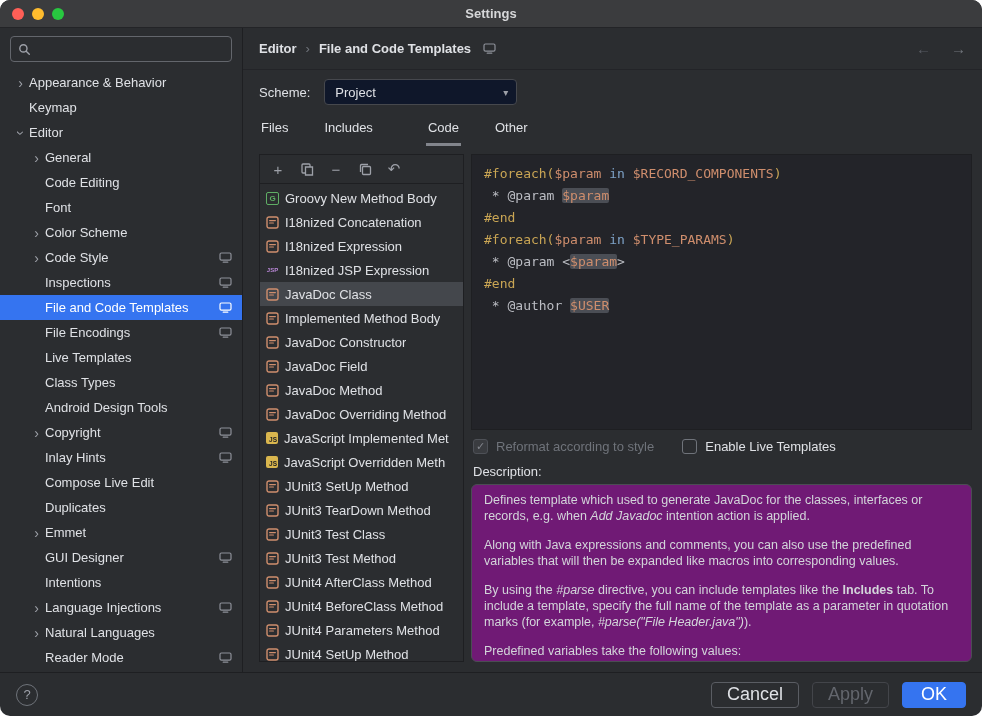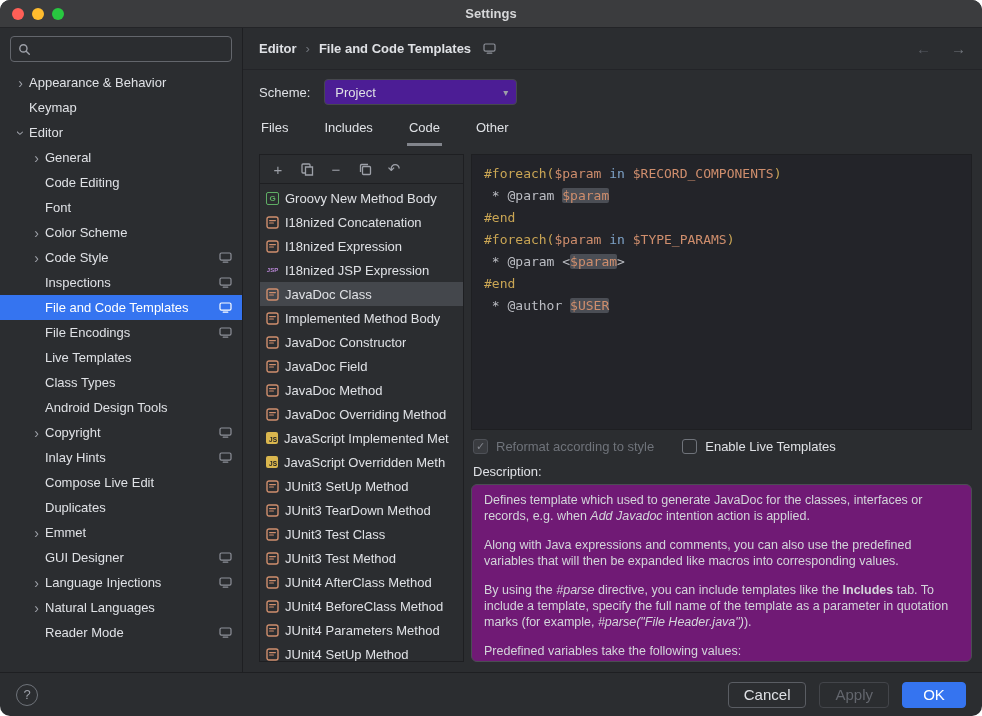--- a/index.html
+++ b/index.html
@@ -43,27 +43,27 @@
   .header-row{height:42px;box-sizing:border-box;display:flex;align-items:center;padding:0 16px;
               border-bottom:1px solid #232428;}
   .crumbs{display:flex;align-items:center;gap:9px;font-weight:700;}
   .crumb-sep{color:#6f737a;font-weight:400;}
   .crumbs .screen-icon{margin-left:3px;}
   .nav-arrows{margin-left:auto;display:flex;gap:20px;font-size:15px;}
   .nav-arrow{color:#595c63;}
   .nav-arrow.fwd{color:#71757c;}
 
   .scheme-row{display:flex;align-items:center;padding:9px 16px 7px;gap:14px;}
-  .combo{width:193px;height:26px;box-sizing:border-box;background:#4c1d95;border:1px solid #46484d;
+  .combo{width:193px;height:26px;box-sizing:border-box;background:#0f172a;border:1px solid #46484d;
          border-radius:4px;display:flex;align-items:center;padding:0 8px 0 10px;}
   .combo-chevron{margin-left:auto;color:#9da0a8;font-size:10px;}
 
   .tabs{display:flex;padding:0 16px;gap:32px;height:34px;align-items:stretch;}
   .tab{display:flex;align-items:center;padding:0 2px;border-bottom:3px solid transparent;color:#dfe1e5;}
-  .tab.selected{border-bottom-color:#82858c;}
+  .tab.selected{border-bottom-color:#82858c;margin-left:19px;}
 
   .panes{flex:1;display:flex;margin:8px 10px 10px 16px;gap:7px;min-height:0;}
   .list-panel{width:205px;min-width:205px;box-sizing:border-box;border:1px solid #1e1f22;
               display:flex;flex-direction:column;overflow:hidden;}
   .list-toolbar{height:28px;flex:none;display:flex;align-items:center;gap:13px;padding:0 10px;
                 border-bottom:1px solid #1e1f22;}
   .tool-btn{color:#9da0a8;font-size:15px;width:16px;height:16px;display:inline-flex;
             align-items:center;justify-content:center;}
   .tlist{flex:1;overflow:hidden;padding-top:2px;}
   .list-item{height:24px;display:flex;align-items:center;gap:6px;padding:0 6px;white-space:nowrap;}
@@ -103,21 +103,21 @@
   .desc-i{font-style:italic;}
   .desc-b{font-weight:700;}
 
   
   .footer{height:44px;box-sizing:border-box;border-top:1px solid #1e1f22;display:flex;align-items:center;
           padding:0 16px;}
   .help-btn{width:22px;height:22px;box-sizing:border-box;border:1px solid #6f737a;border-radius:50%;
             display:flex;align-items:center;justify-content:center;color:#9da0a8;font-size:13px;}
   .footer-btns{margin-left:auto;display:flex;gap:13px;}
   .btn{height:26px;box-sizing:border-box;padding:0 15px;border-radius:4px;background:transparent;
-       border:1px solid #5a5d63;color:#dfe1e5;font-size:15px;font-family:inherit;}
+       border:1px solid #5a5d63;color:#dfe1e5;font-size:18px;font-family:inherit;}
   .btn.disabled{border-color:#43454a;color:#63666d;}
   .btn.primary{background:var(--accent,#3574f0);border-color:var(--accent,#3574f0);color:#fff;min-width:64px;}
 </style>
 </head>
 <body>
 
 <div class="window">
 
   <div class="titlebar">
     <div class="traffic">
@@ -253,20 +253,24 @@
           </div>
           <div class="tree-item lvl1">
             <span class="chevron none">›</span>
             <span class="tree-label">GUI Designer</span>
             <span class="screen-icon">
               <svg width="13" height="11" viewBox="0 0 13 11">
                 <rect x="1" y="1" width="11" height="7.2" rx="1.4" fill="none" stroke="currentColor" stroke-width="1.2"></rect>
                 <path d="M4.2 10.2h4.6" stroke="currentColor" stroke-width="1.2" stroke-linecap="round"></path>
               </svg>
             </span>
+          </div>
+          <div class="tree-item lvl1">
+            <span class="chevron none">›</span>
+            <span class="tree-label">Intentions</span>
           </div>
           <div class="tree-item lvl1">
             <span class="chevron collapsed">›</span>
             <span class="tree-label">Language Injections</span>
             <span class="screen-icon">
               <svg width="13" height="11" viewBox="0 0 13 11">
                 <rect x="1" y="1" width="11" height="7.2" rx="1.4" fill="none" stroke="currentColor" stroke-width="1.2"></rect>
                 <path d="M4.2 10.2h4.6" stroke="currentColor" stroke-width="1.2" stroke-linecap="round"></path>
               </svg>
             </span>

